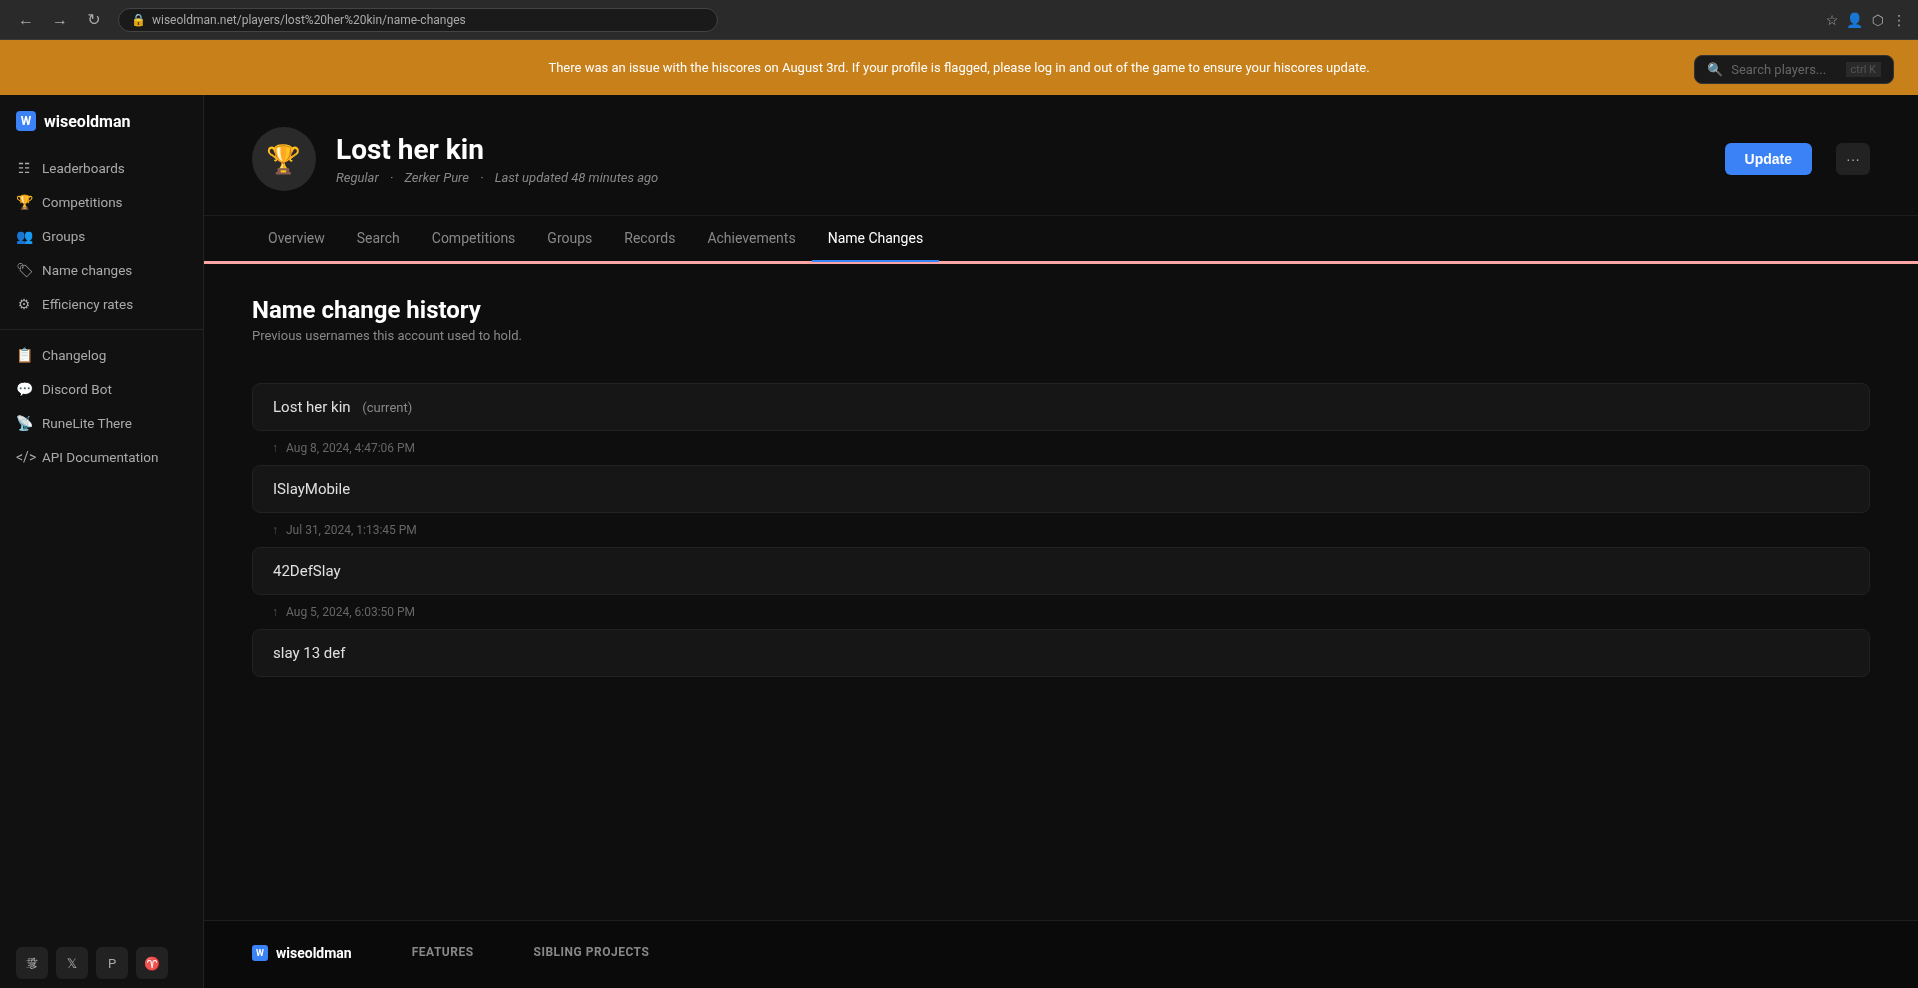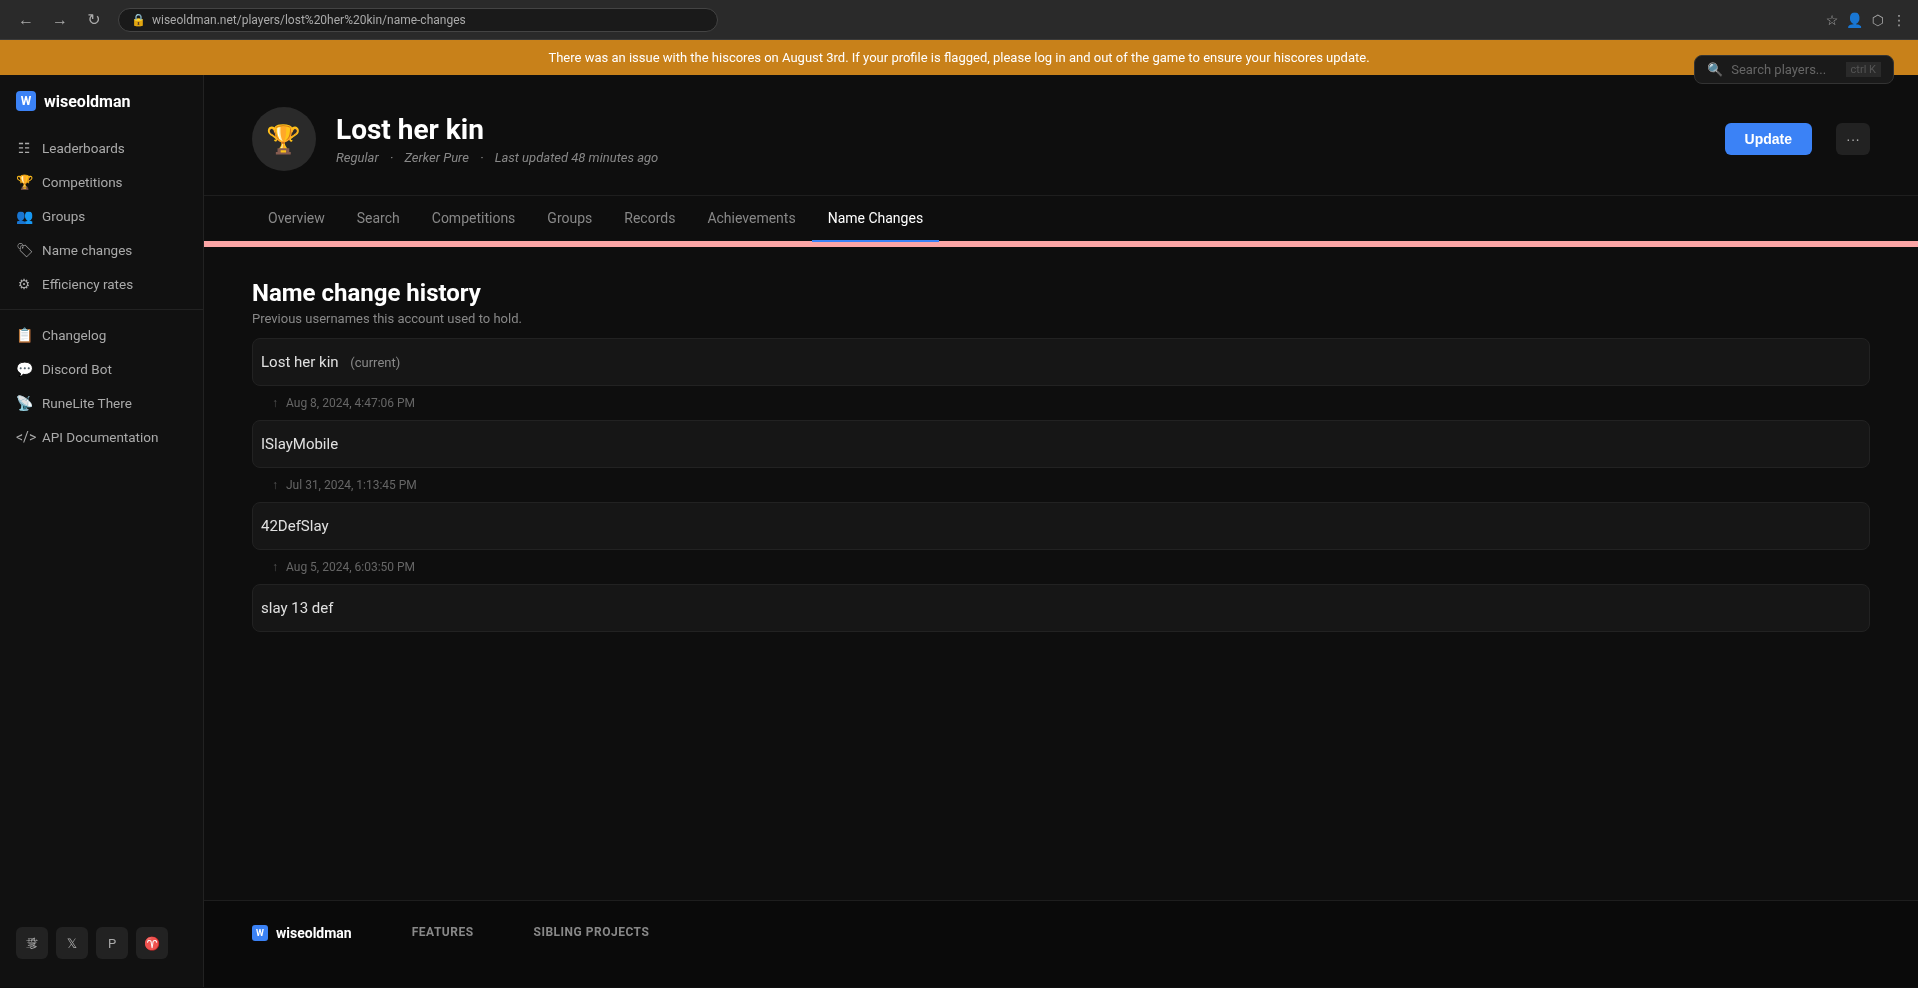--- a/index.html
+++ b/index.html
@@ -34,21 +34,21 @@
       display: flex; align-items: center; gap: 6px;
     }
     .browser-address-bar span { color: #aaa; font-size: 12px; }
     .browser-right-icons { margin-left: auto; display: flex; gap: 8px; align-items: center; color: #aaa; }
 
     
     .banner {
       background: #c8811a;
       color: #fff;
       text-align: center;
-      padding: 10px;
+      padding: 20px;
       font-size: 13px;
     }
 
     
     .main-layout {
       display: flex;
       min-height: calc(988px - 40px - 36px);
     }
 
     
@@ -145,46 +145,46 @@
       padding: 8px 10px;
       font-size: 14px;
       cursor: pointer;
     }
 
     
     .tabs-bar {
       display: flex;
       gap: 0;
       padding: 0 48px;
-      border-bottom: 6px solid #fca5a5;
+      border-bottom: 3px solid #fca5a5;
     }
     .tab-item {
       padding: 14px 16px;
       color: #888;
       cursor: pointer;
       font-size: 14px;
       border-bottom: 2px solid transparent;
       margin-bottom: -1px;
     }
     .tab-item.active { color: #fff; border-bottom: 2px solid #3b82f6; }
 
     
     .main-content {
       padding: 32px 48px;
       flex: 1;
     }
     .section-title { font-size: 24px; font-weight: 700; color: #fff; margin-bottom: 4px; }
-    .section-subtitle { color: #888; font-size: 13px; margin-bottom: 12px; }
+    .section-subtitle { color: #888; font-size: 13px; margin-bottom: 40px; }
 
     
     .name-entry {
       background: #161616;
       border: 1px solid #222;
       border-radius: 8px;
-      padding: 14px 8px;
+      padding: 14px 20px;
       margin-bottom: 0;
       color: #e0e0e0;
       font-size: 15px;
     }
     .name-entry .name-current-tag {
       color: #888;
       font-size: 13px;
       margin-left: 8px;
     }
     .name-timestamp {

